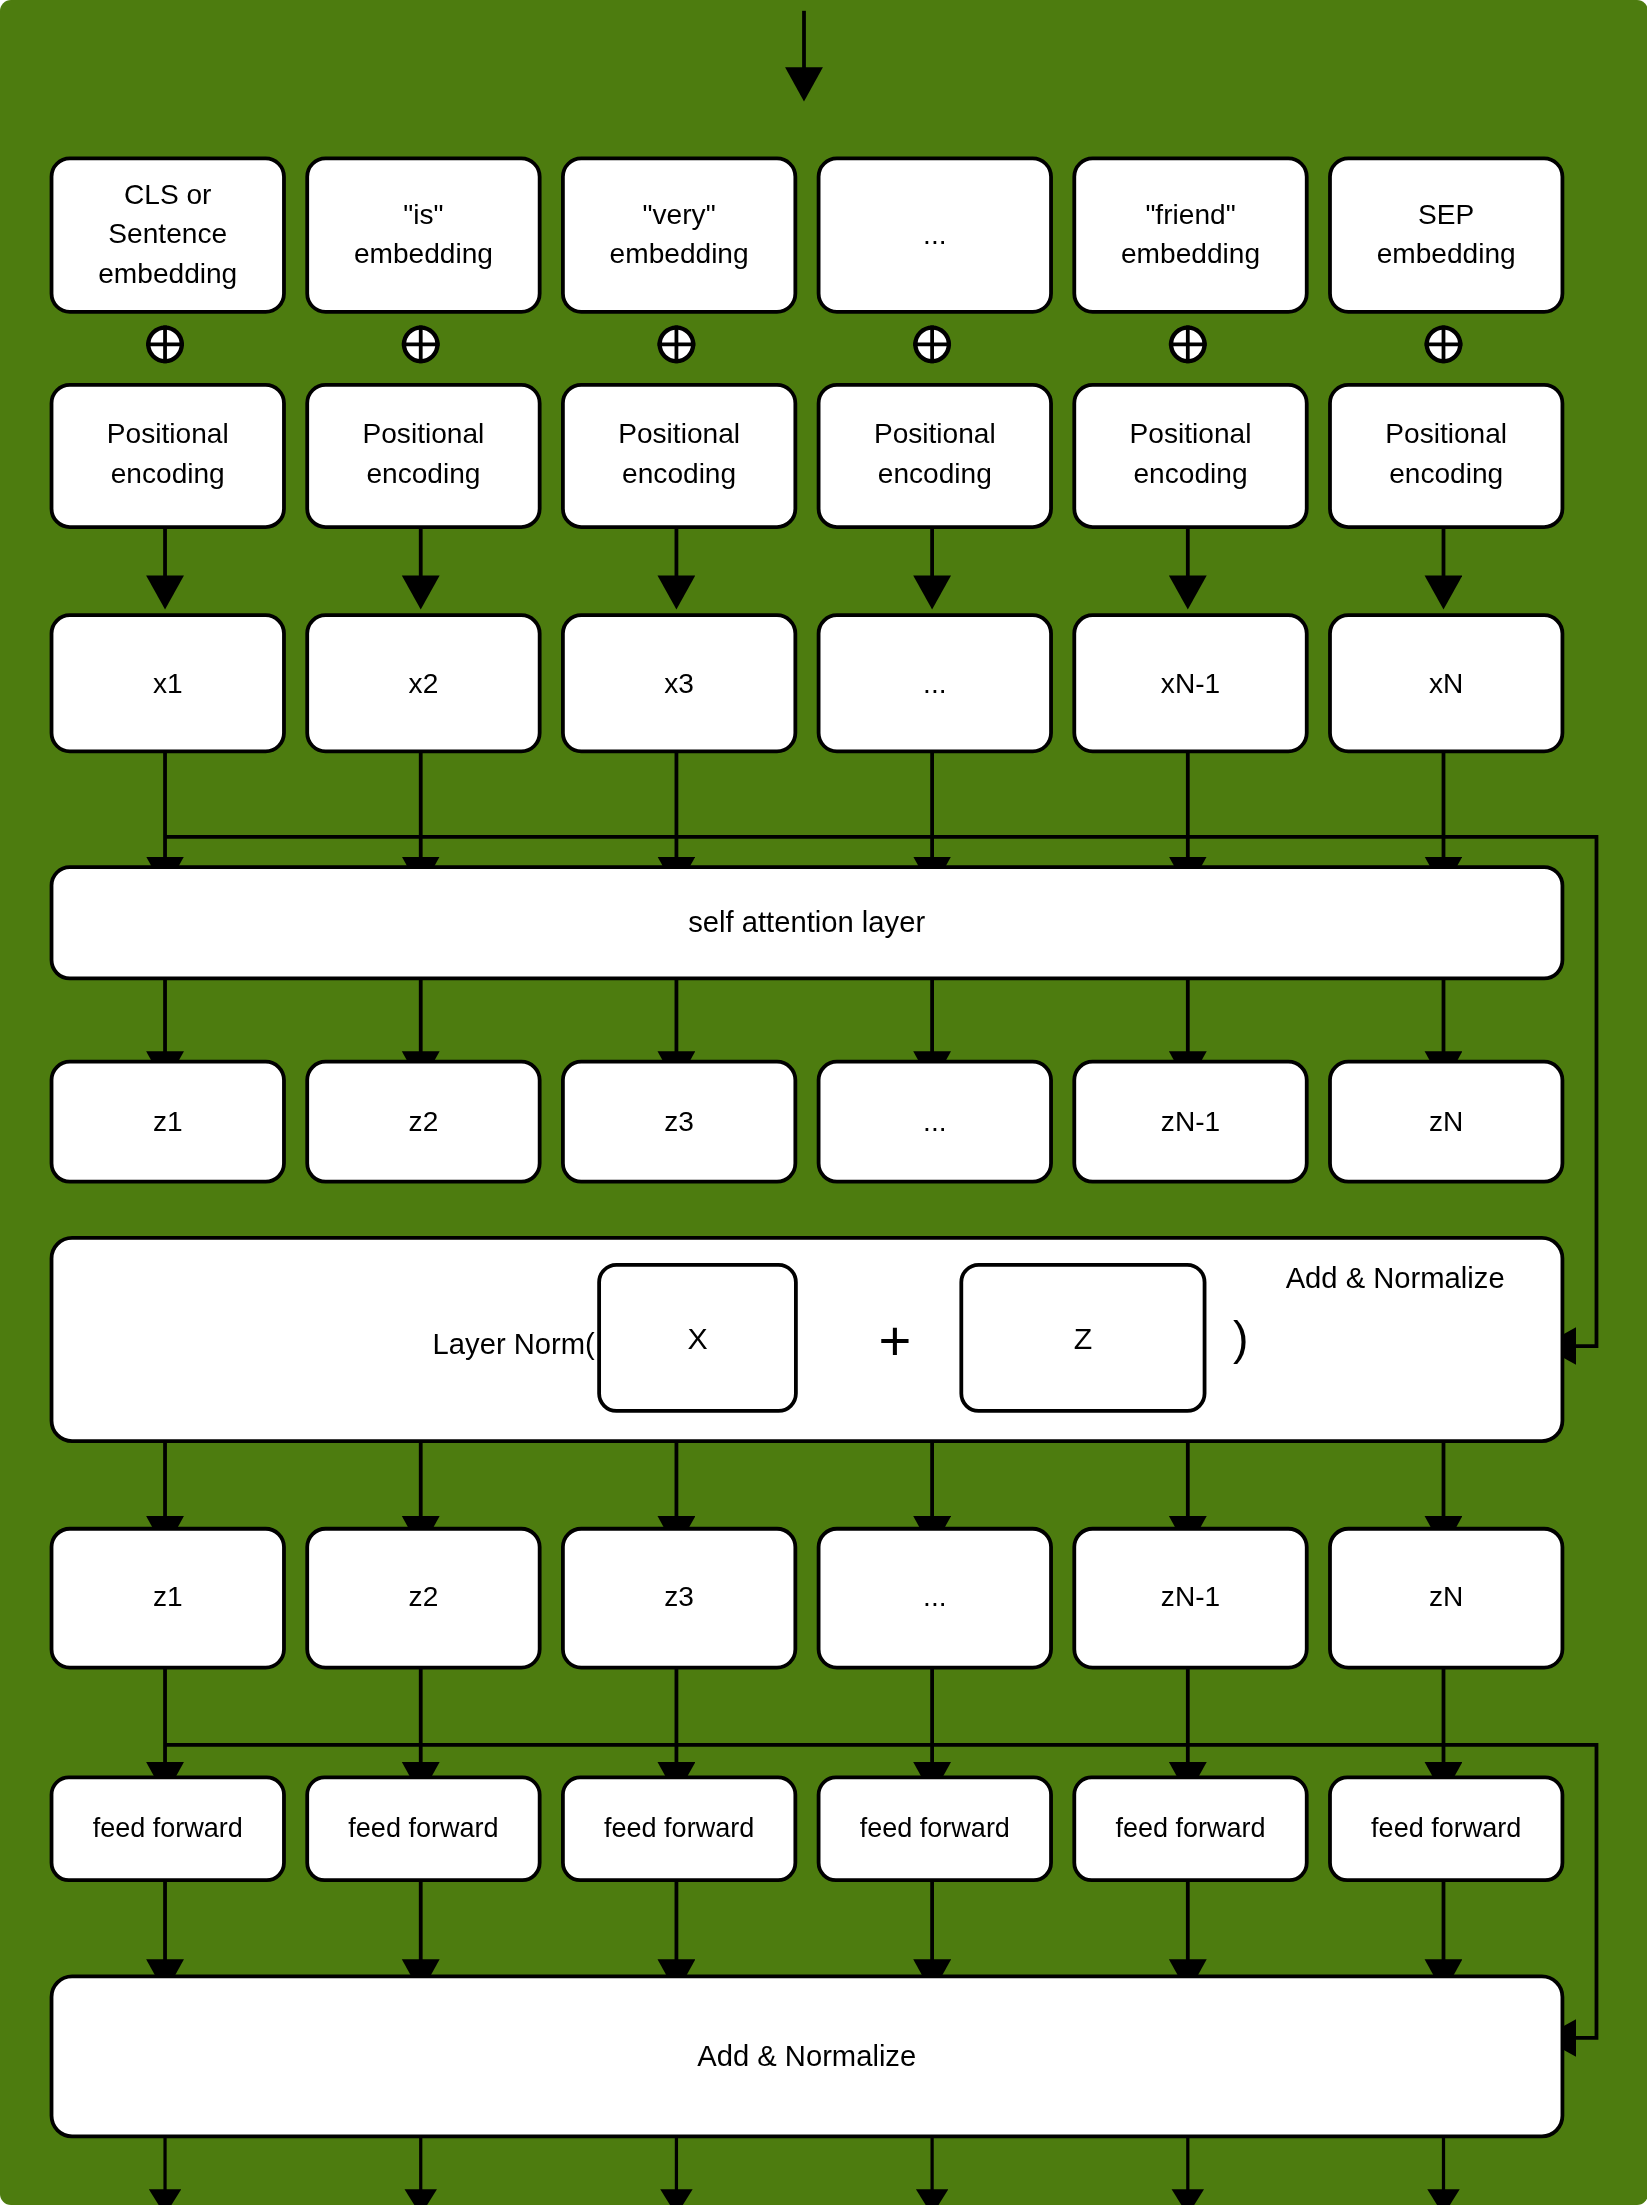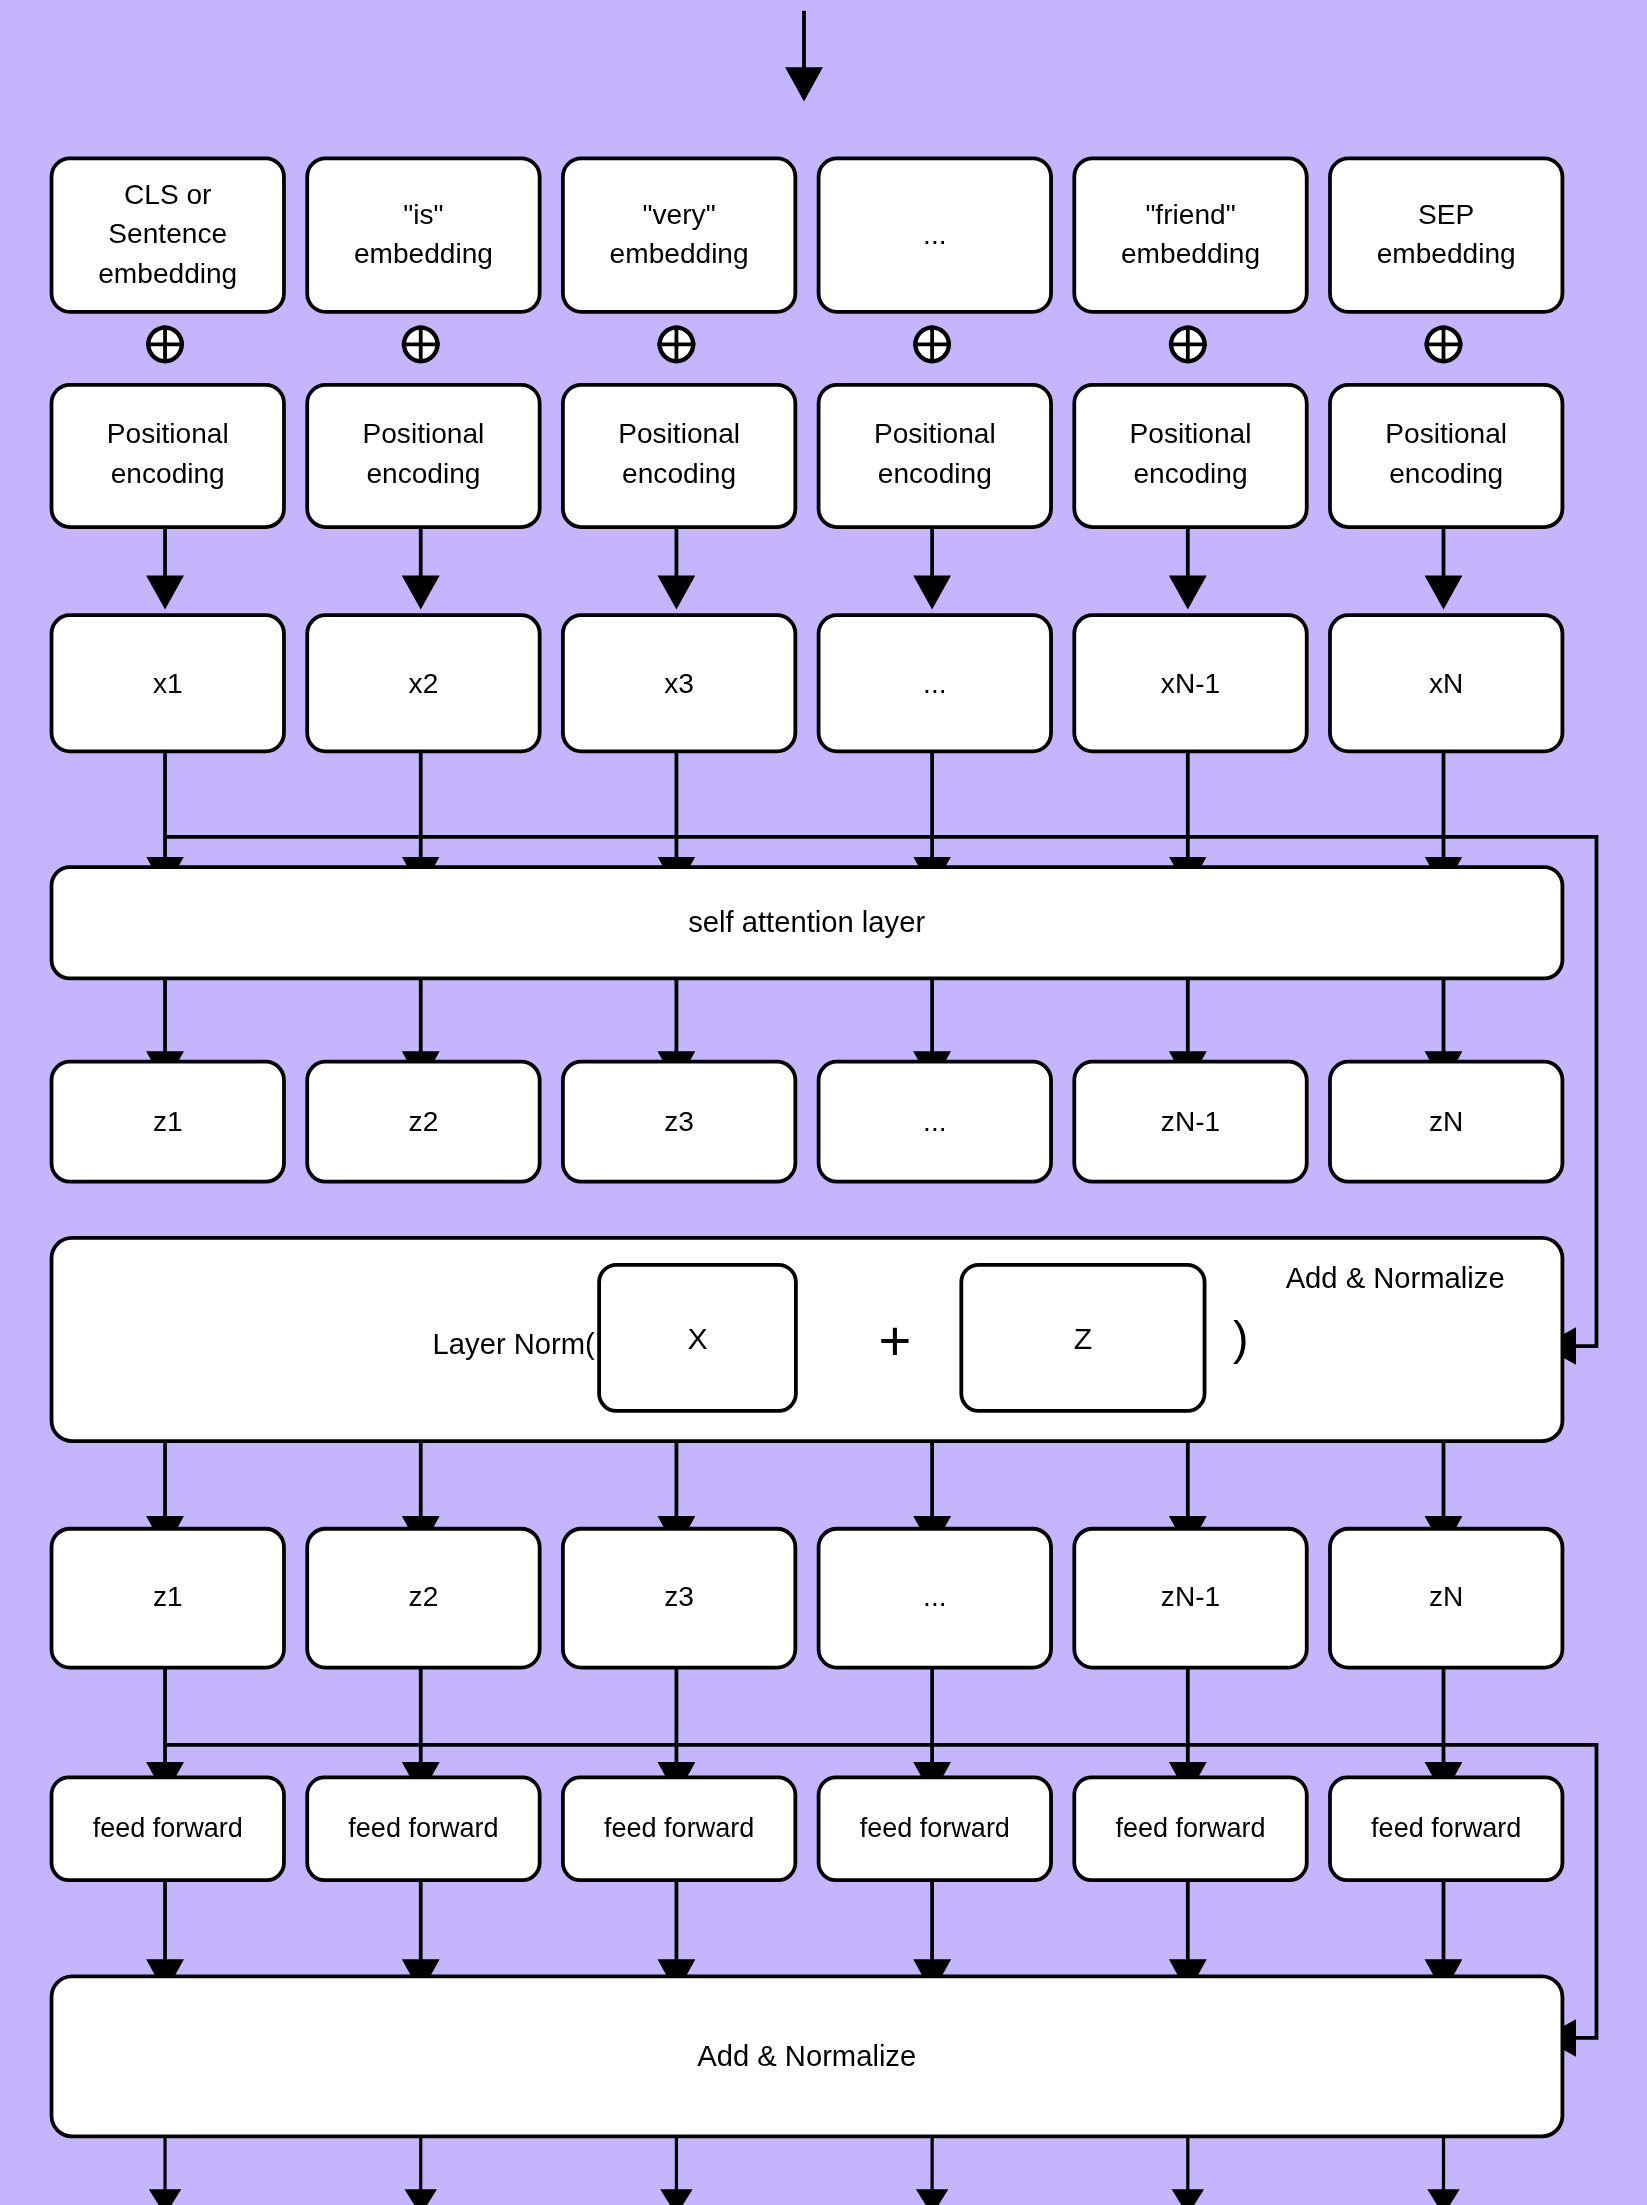--- a/index.html
+++ b/index.html
@@ -4,22 +4,23 @@
 <style>
   html, body {
     margin: 0;
     padding: 0;
     background: #ffffff;
   }
   #diagram-root {
     position: relative;
     width: 1648px;
     height: 2205px;
-    background: #c4b5fd;
+    background: #4d7c0f;
     font-family: "Liberation Sans", sans-serif;
+    border-radius: 11px;
   }
   svg.layer {
     position: absolute;
     top: 0;
     left: 0;
     width: 1648px;
     height: 2205px;
     overflow: visible;
   }
   .box-rect {

